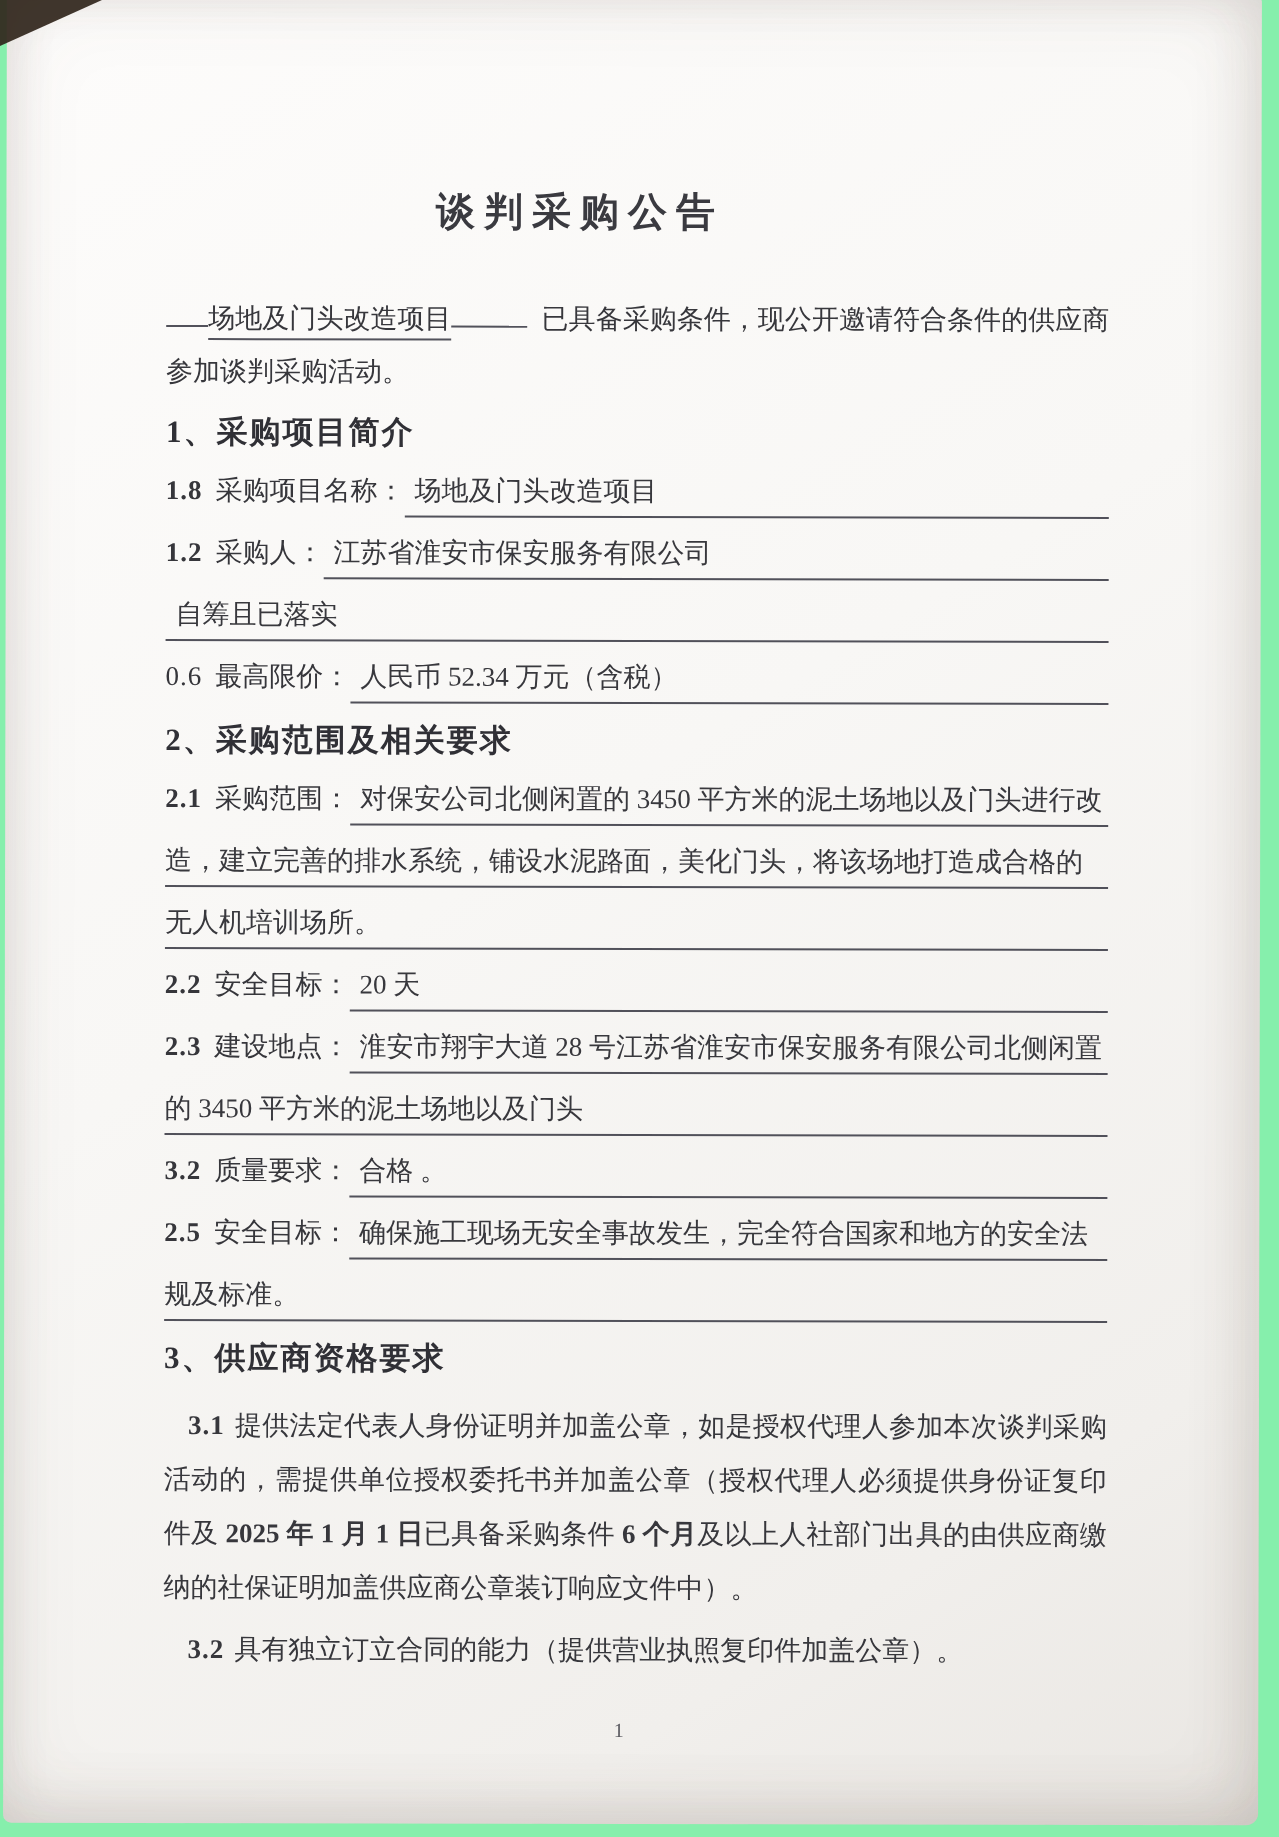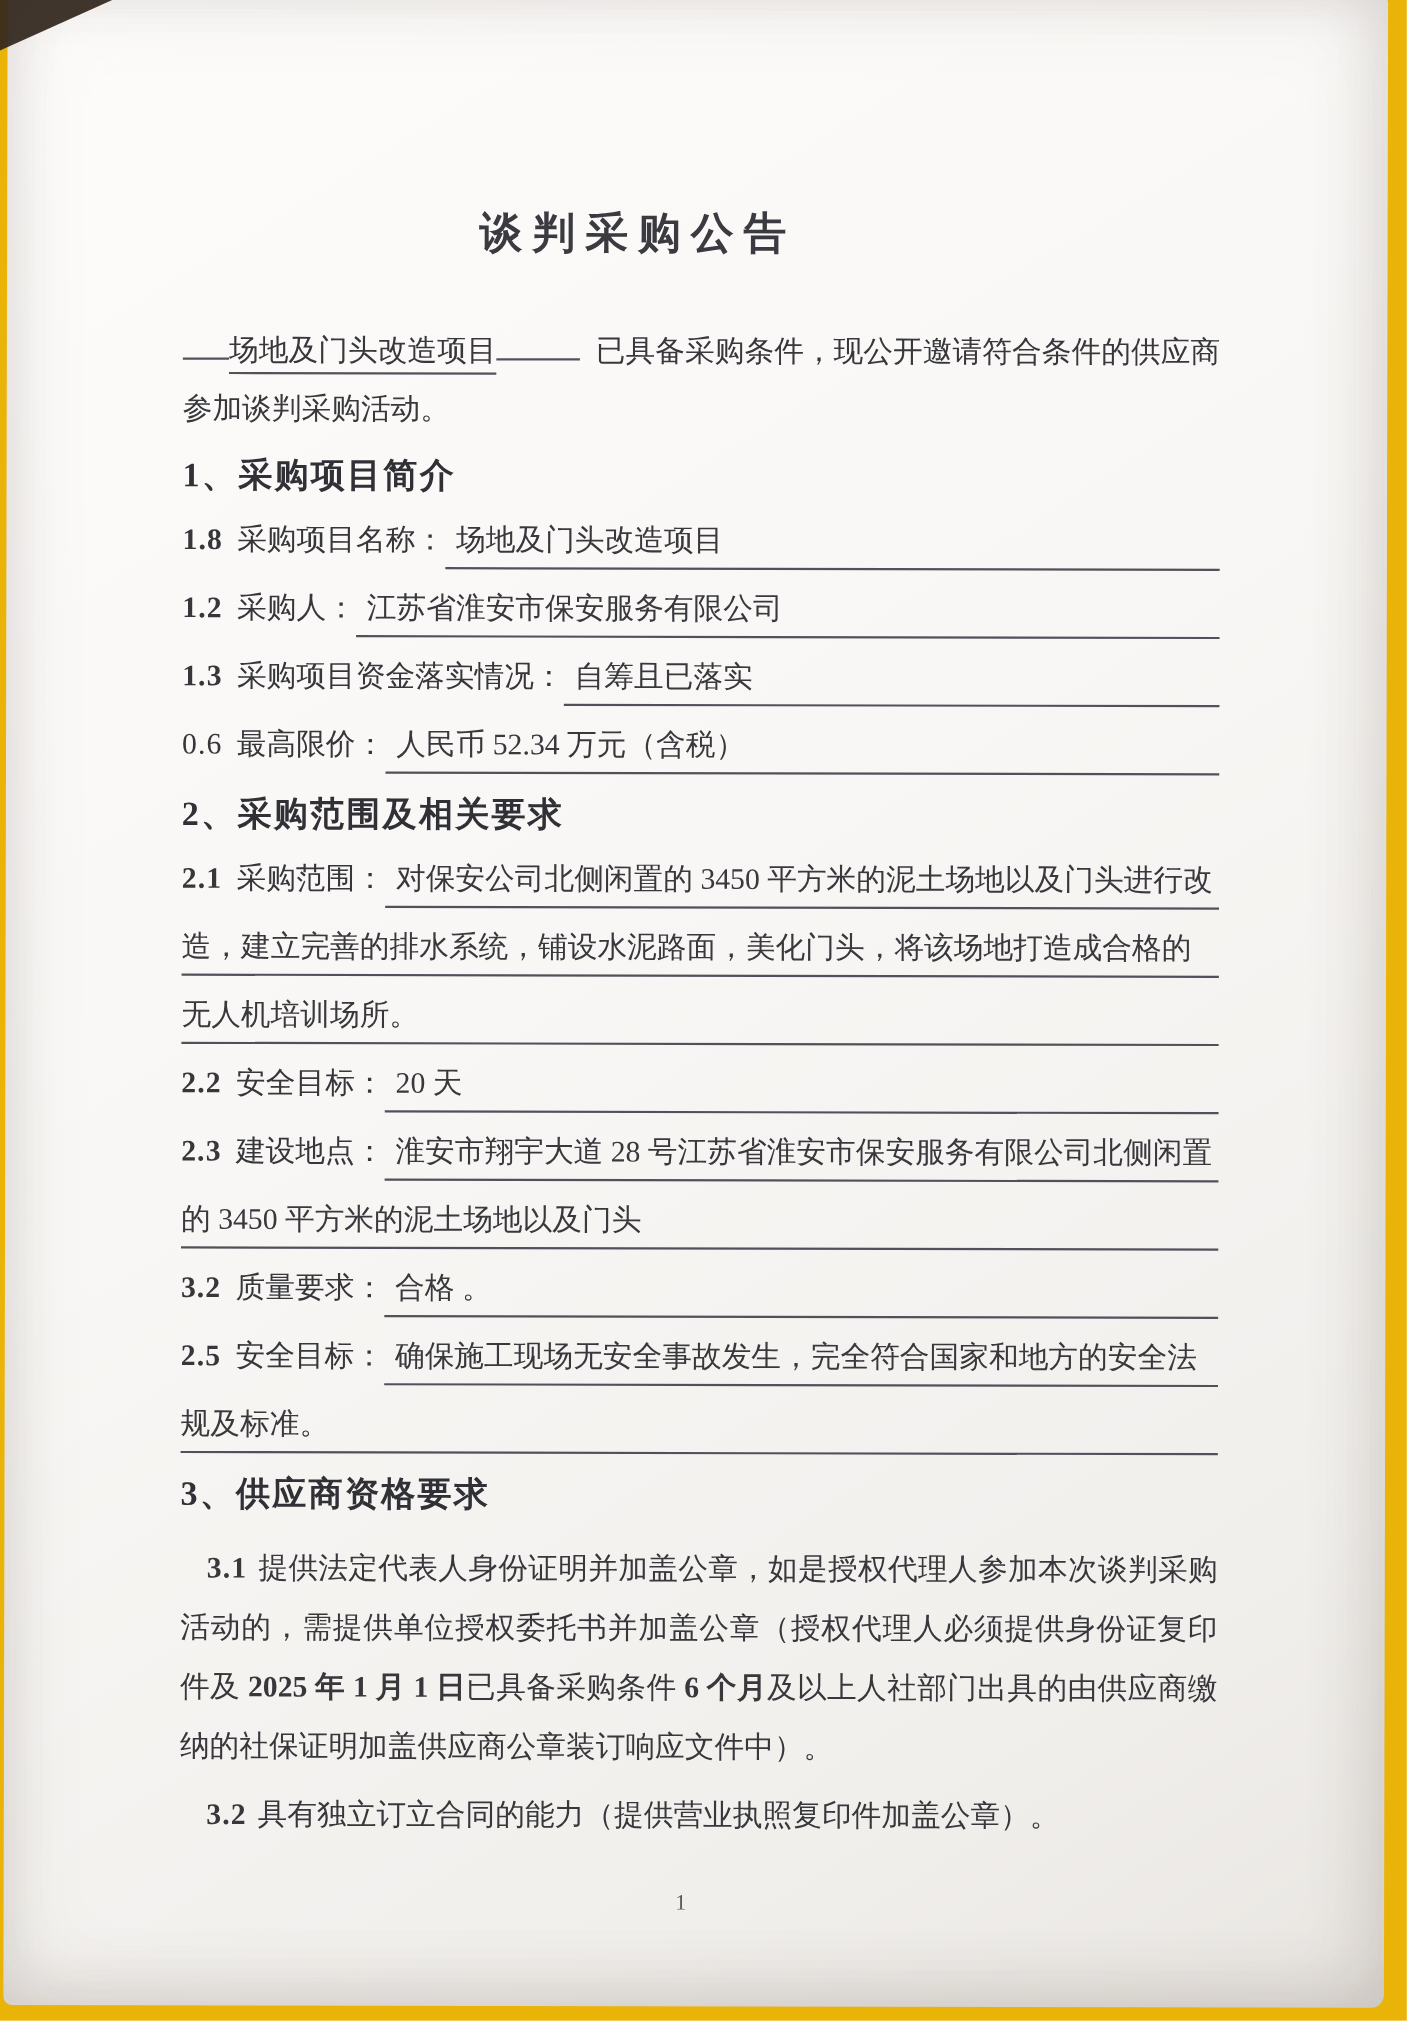--- a/index.html
+++ b/index.html
@@ -7,21 +7,21 @@
     padding: 0;
     width: 1279px;
     height: 1837px;
     overflow: hidden;
     font-family: "Liberation Serif", "DejaVu Serif", serif;
   }
   .stage {
     position: relative;
     width: 1279px;
     height: 1837px;
-    background: #eab308;
+    background: #86efac;
   }
   .paper {
     position: absolute;
     left: 5px;
     top: -3px;
     right: 19px;
     bottom: 13px;
     background: linear-gradient(148deg, #fdfcfb 0%, #f8f7f5 45%, #f1efec 82%, #e9e6e2 100%);
     box-shadow:
       inset 0 0 90px rgba(95, 82, 68, 0.07),
@@ -151,21 +151,20 @@
 
       <div class="item">
         <div class="iline">
           <span class="head"><b class="no">1.2</b><span>采购人：</span></span>
           <span class="val">江苏省淮安市保安服务有限公司</span>
         </div>
       </div>
 
       <div class="item">
         <div class="iline">
-          <span class="head"><b class="no">1.3</b><span>采购项目资金落实情况：</span></span>
           <span class="val">自筹且已落实</span>
         </div>
       </div>
 
       <div class="item">
         <div class="iline">
           <span class="head"><b class="no reg">0.6</b><span>最高限价：</span></span>
           <span class="val">人民币 52.34 万元（含税）</span>
         </div>
       </div>

